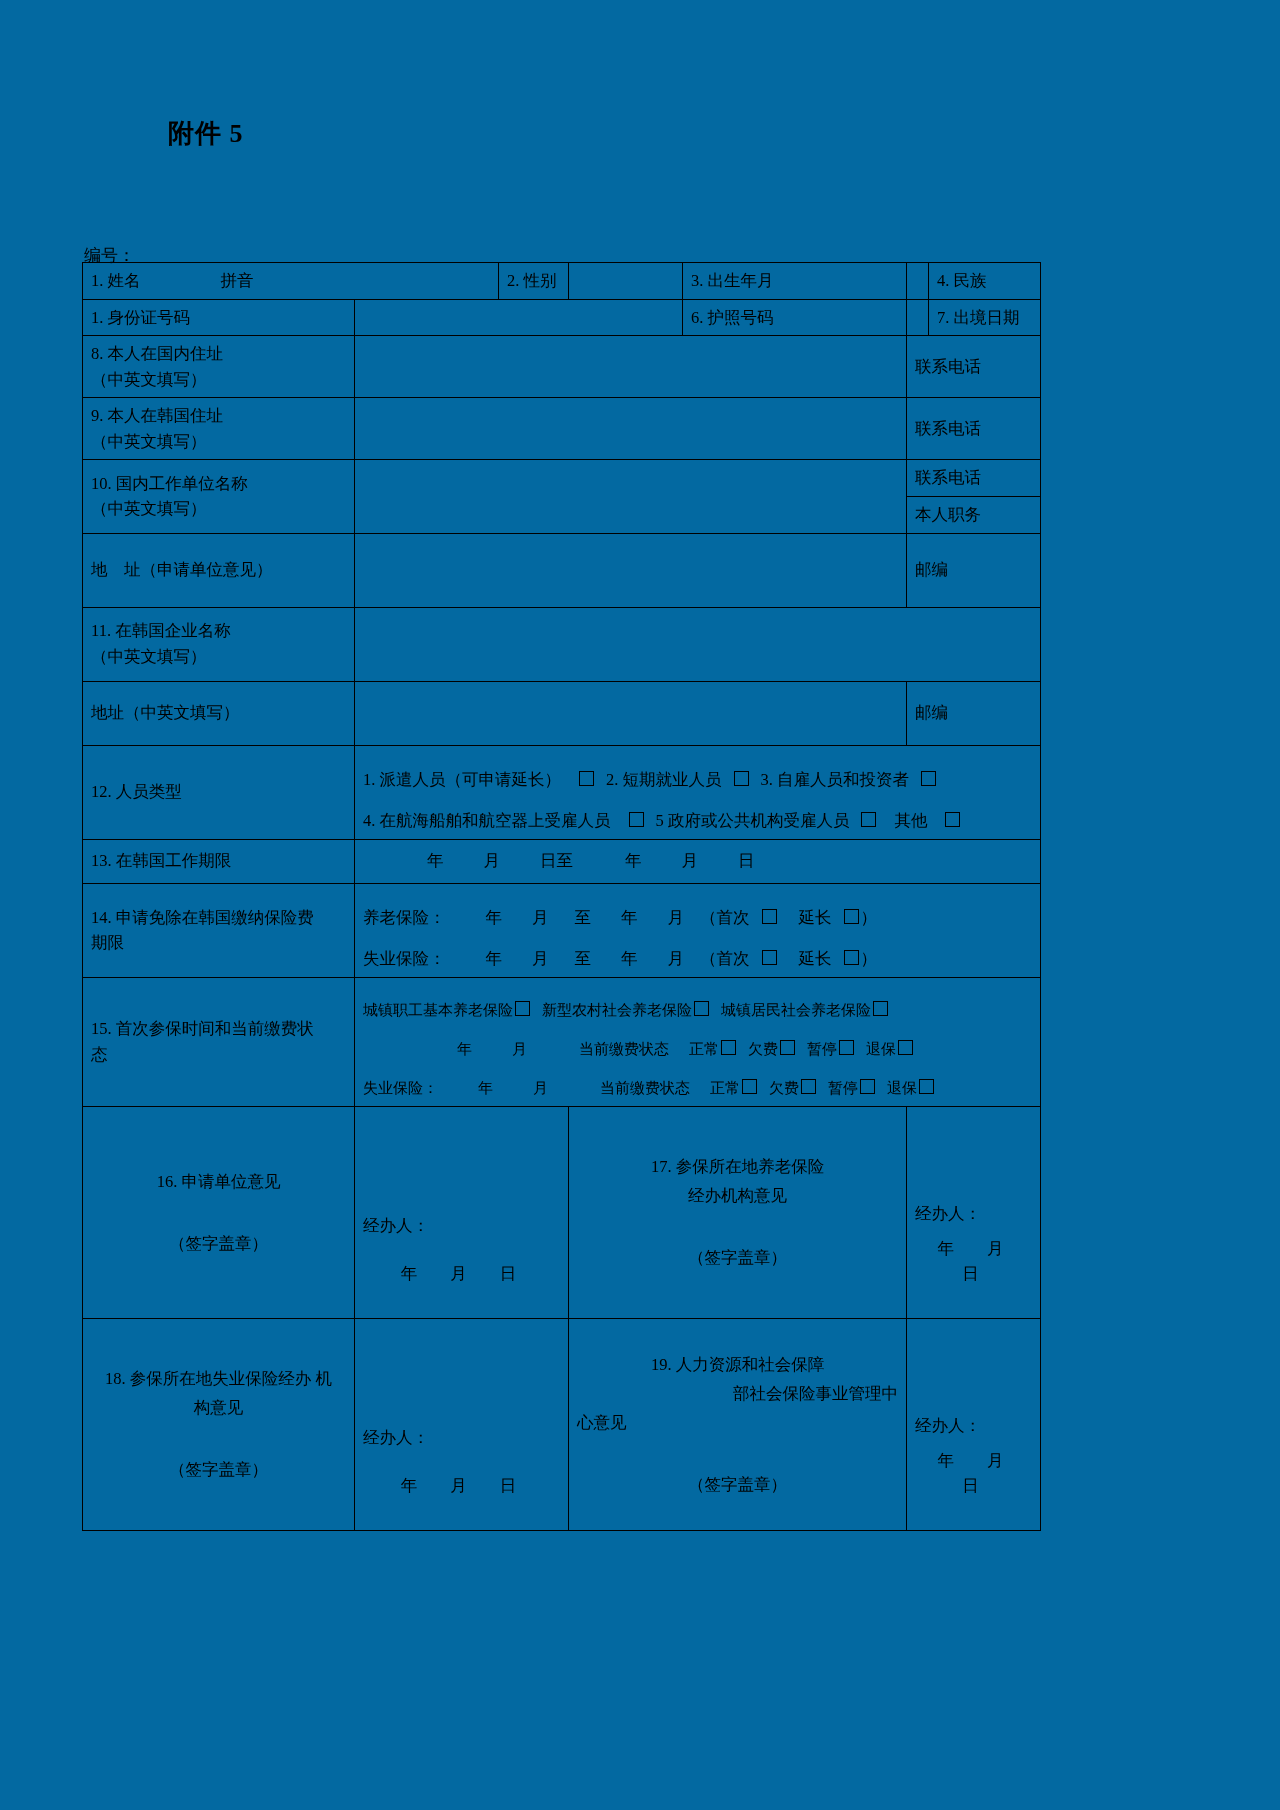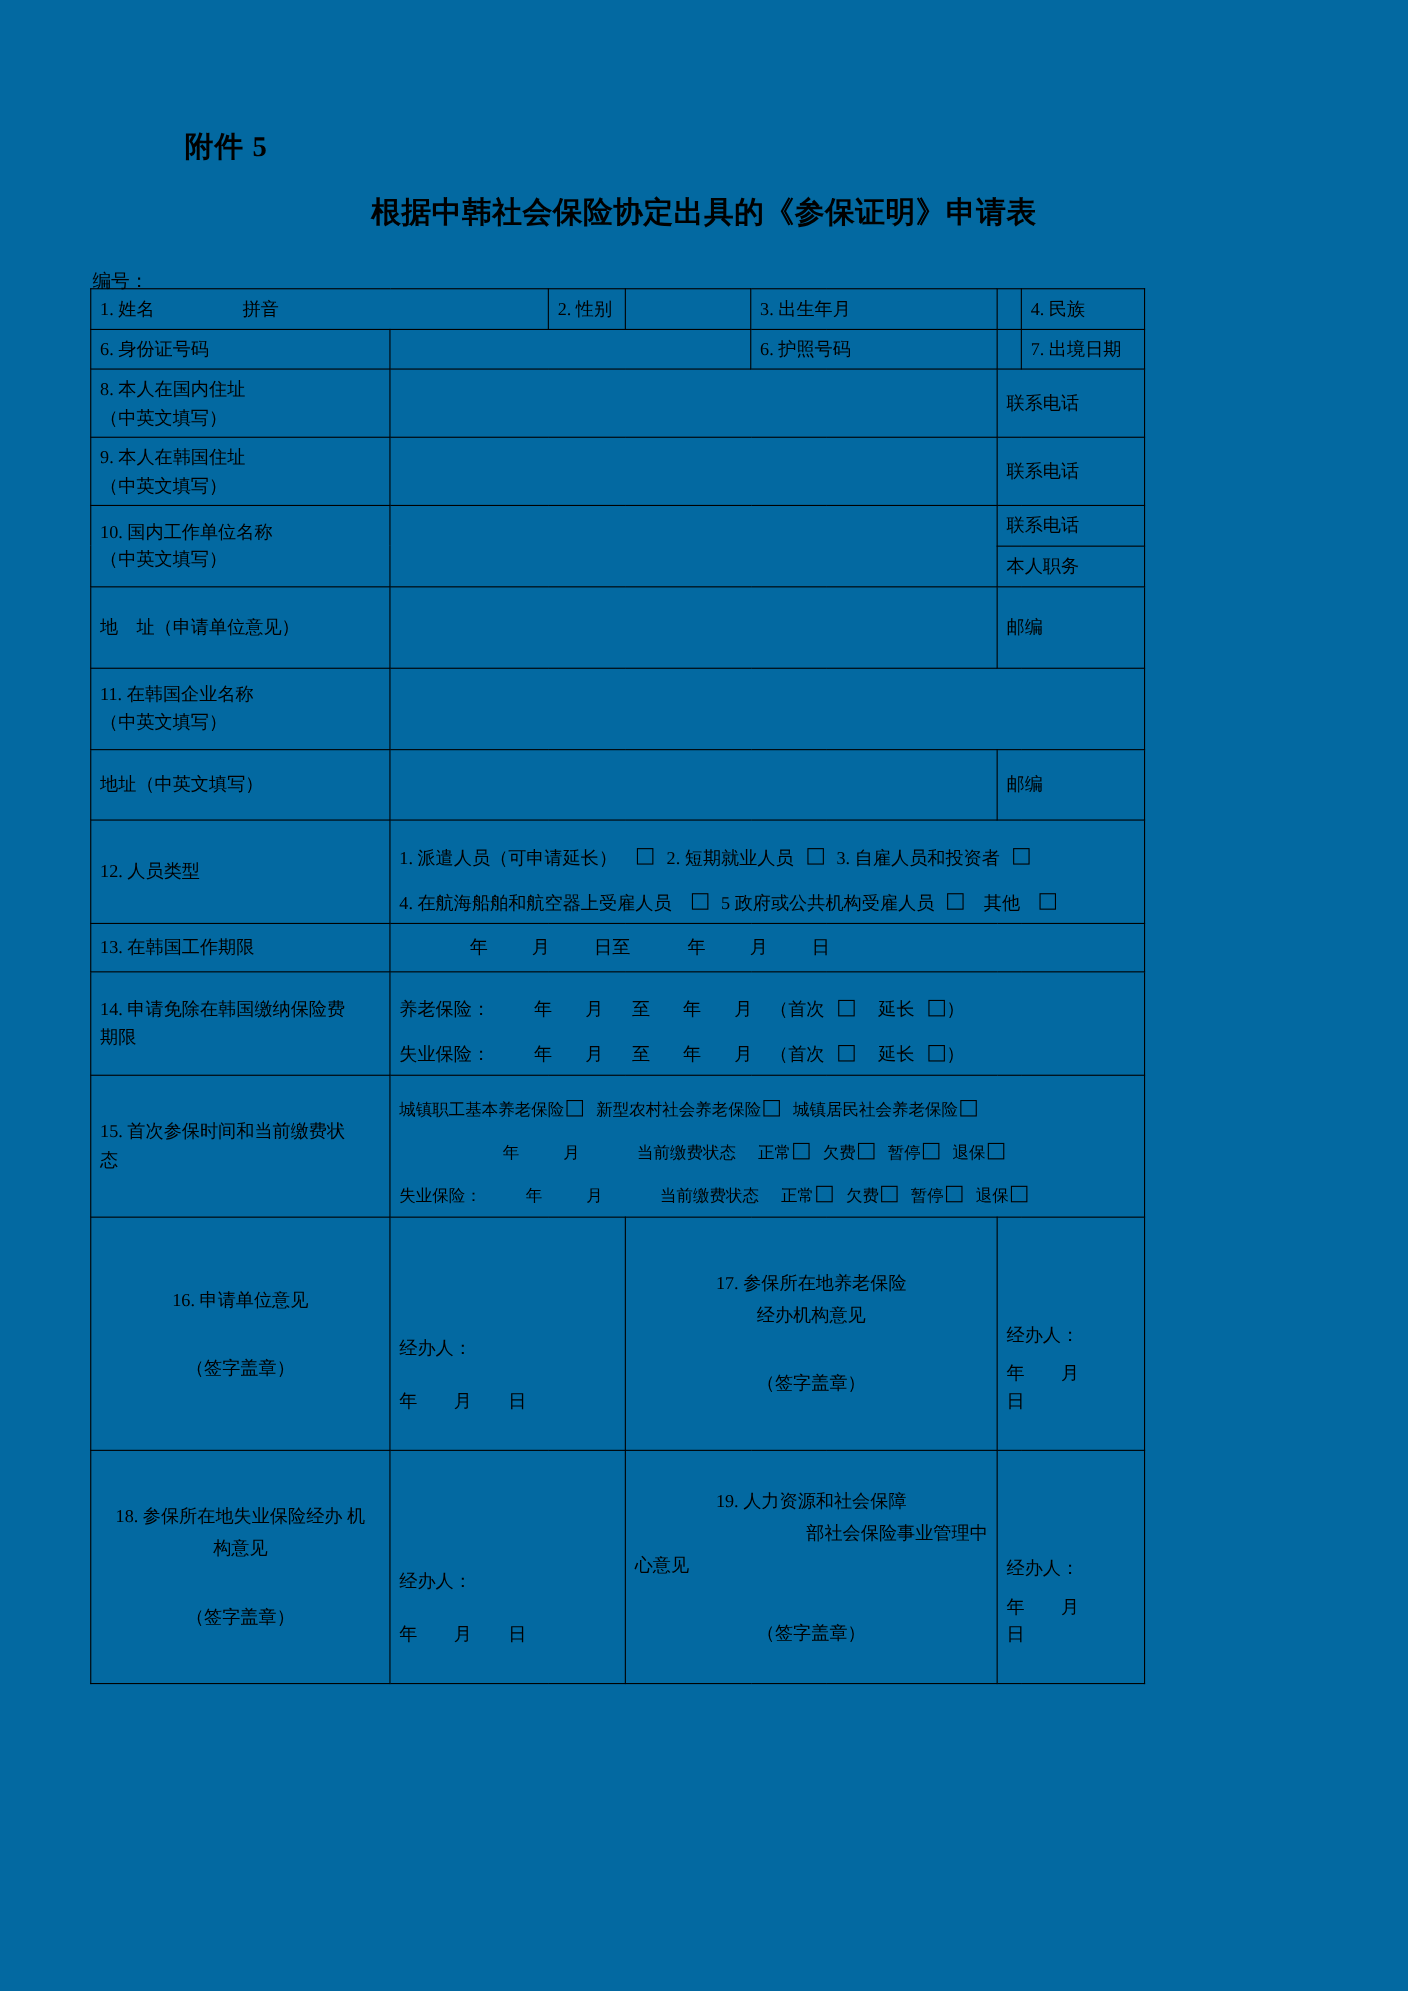--- a/index.html
+++ b/index.html
@@ -83,21 +83,21 @@
   .sig-seal {
     text-align: center;
     font-size: 16.5px;
     margin-top: 34px;
   }
   .oper {
     font-size: 16.5px;
   }
   .date-line {
     font-size: 16.5px;
-    text-align: left;
+    text-align: center;
     padding-right: 6px;
   }
   .cellflex {
     display: flex;
     flex-direction: column;
     justify-content: space-between;
     height: 100%;
     min-height: 150px;
   }
   .sp { display: inline-block; }
@@ -110,21 +110,20 @@
   .sp50 { width: 52px; }
   .sp64 { width: 64px; }
   .sp80 { width: 80px; }
 </style>
 </head>
 <body>
 
 <div class="page">
 
   <div class="attachment-no">附件 5</div>
-  <div class="doc-title">根据中韩社会保险协定出具的《参保证明》申请表</div>
   <div class="serial-label">编号：</div>
 
   <table class="form">
     <colgroup>
       <col style="width:272px">
       <col style="width:144px">
       <col style="width:70px">
       <col style="width:114px">
       <col style="width:68px">
       <col style="width:156px">
@@ -138,21 +137,21 @@
         <span class="lbl">1. 姓名</span><span class="sp sp80"></span><span class="lbl">拼音</span>
       </td>
       <td><span>2. 性别</span></td>
       <td>&nbsp;</td>
       <td colspan="2"><span>3. 出生年月</span></td>
       <td>&nbsp;</td>
       <td><span>4. 民族</span></td>
     </tr>
 
     <tr>
-      <td><span>6. 身份证号码</span></td>
+      <td><span>1. 身份证号码</span></td>
       <td colspan="3">&nbsp;</td>
       <td colspan="2"><span>6. 护照号码</span></td>
       <td>&nbsp;</td>
       <td><span>7. 出境日期</span></td>
     </tr>
 
     <tr style="height:58px">
       <td class="cell-top two-line">
         <div>8. 本人在国内住址</div>
         <div>（中英文填写）</div>

